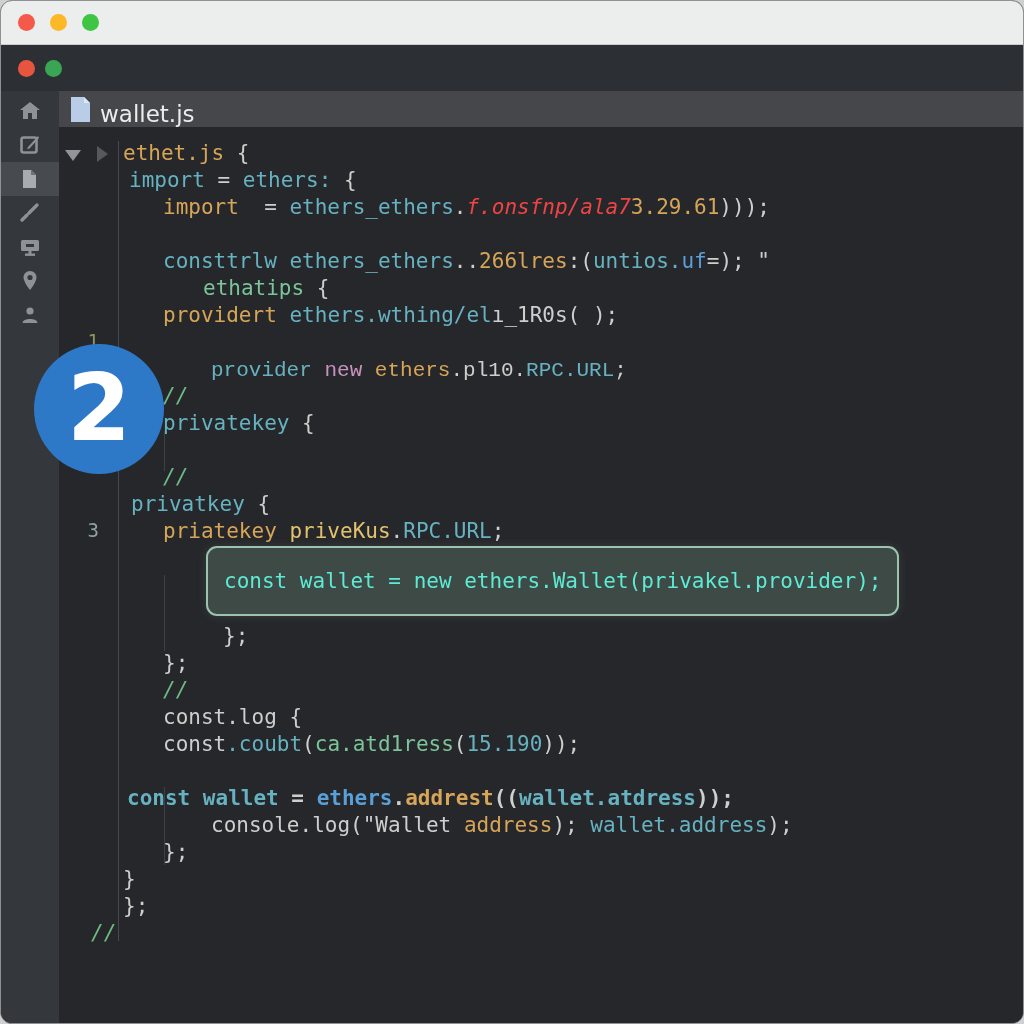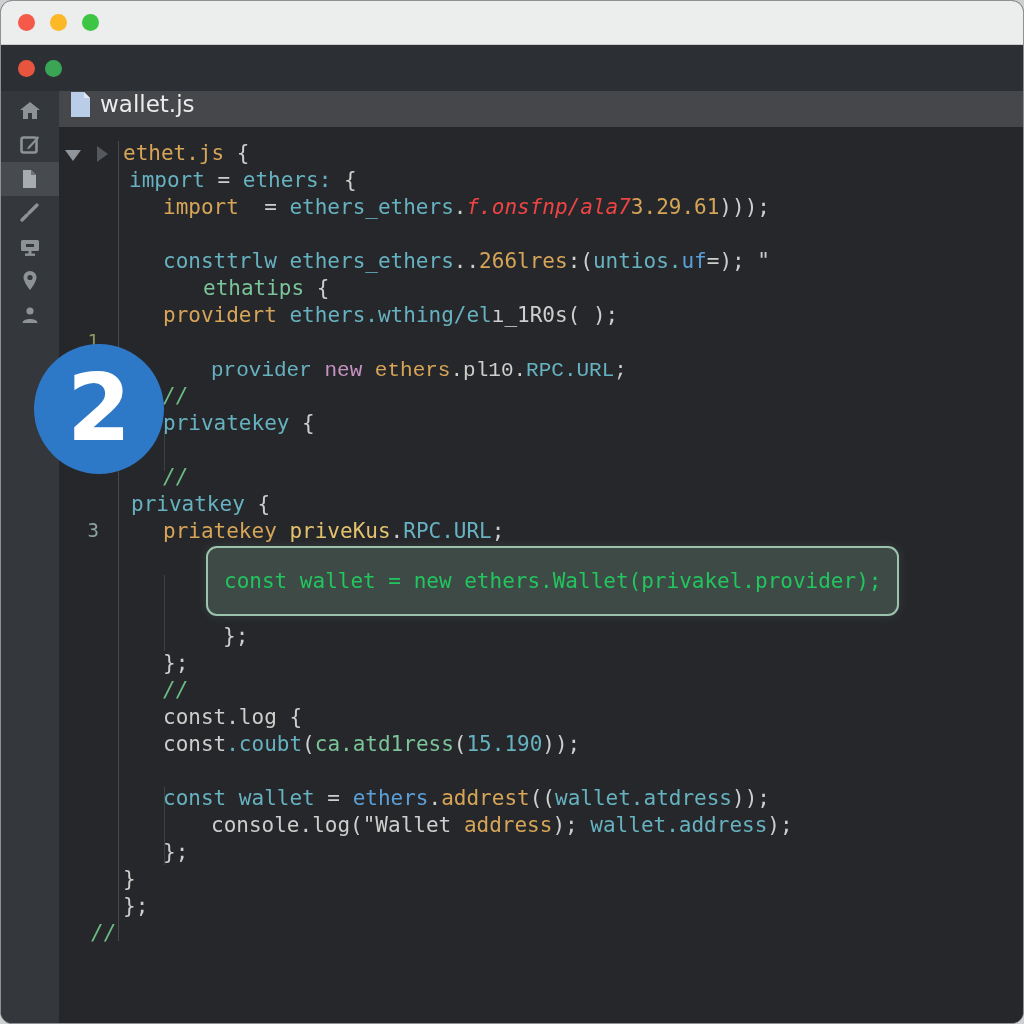--- a/index.html
+++ b/index.html
@@ -16,37 +16,37 @@
   .mdot{width:17px;height:17px;border-radius:50%;margin-right:10px;}
   .menuitems{display:flex;gap:36px;margin-left:50px;}
   .menuitem{color:#84878d;font-size:20px;letter-spacing:0.5px;}
   
   .mainrow{display:flex;height:932px;}
   .sidebar{width:58px;background:#34373b;flex:none;display:flex;flex-direction:column;padding-top:3px;}
   .sideicon{height:34px;display:flex;align-items:center;justify-content:center;}
   .sideicon.sel{background:#474a4f;}
   .sideicon svg{display:block;}
   .contentcol{flex:1;display:flex;flex-direction:column;min-width:0;}
-  .tabstrip{height:36px;background:#45474a;display:flex;align-items:flex-start;padding-left:11px;flex:none;}
+  .tabstrip{height:36px;background:#45474a;display:flex;align-items:flex-end;padding-left:11px;flex:none;}
   .tabname{color:#ececec;font-size:23px;margin-left:9px;}
   
   .editor{flex:1;background:#26272b;position:relative;padding-top:14px;
     font-family:"DejaVu Sans Mono",monospace;font-size:21px;}
   .gutterline{position:absolute;left:59px;top:14px;width:1px;height:800px;background:#46494e;}
   .iguide{position:absolute;left:105px;width:1px;background:#3d4045;}
   .crow{position:relative;height:27px;white-space:pre;}
   .codeline{display:inline-block;}
   .lnum{position:absolute;left:0;top:0;width:40px;text-align:right;font-size:19px;}
   .arrow-down{position:absolute;left:6px;top:9px;width:0;height:0;
     border-left:8px solid transparent;border-right:8px solid transparent;border-top:11px solid #8f959b;}
   .arrow-right{position:absolute;left:38px;top:5px;width:0;height:0;
     border-top:8px solid transparent;border-bottom:8px solid transparent;border-left:11px solid #55595e;}
   .codebox{display:inline-block;background:#3d4a45;border:2px solid #9cc3ae;border-radius:11px;
     padding:21px 16px;box-shadow:0 0 10px rgba(150,200,170,0.15);}
-  .boxtext{color:#22c55e;}
+  .boxtext{color:#5eead4;}
   
   .y{color:#d7a557;} .y2{color:#e2c26d;}
   .iy{color:#ef4444;font-style:italic;}
   .t{color:#66b2c0;}
   .g{color:#6dbd85;font-style:italic;}
   .g2{color:#7cc49a;}
   .m{color:#c792c0;}
   .b{color:#5b9fd8;}
   .w{color:#cccfcc;}
   
@@ -151,21 +151,21 @@
             <div class="crow" style="height: 27px;"><span class="codeline" style="margin-left: 104px;"><span class="g">//</span></span></div>
             <div class="crow" style="height: 27px;"><span class="codeline" style="margin-left: 72px;"><span class="t">privatkey</span><span class="w"> {</span></span></div>
             <div class="crow" style="height: 27px;"><span class="lnum" style="color: rgb(143, 165, 155);">3</span><span class="codeline" style="margin-left: 104px;"><span class="y">priatekey </span><span class="y2">priveKus</span><span class="w">.</span><span class="t">RPC.URL</span><span class="w">;</span></span></div>
             <div class="crow" style="height: 78px;"><span class="codebox" style="margin-left: 147px;"><span class="boxtext">const wallet = new ethers.Wallet(privakel.provider);</span></span></div>
             <div class="crow" style="height: 27px;"><span class="codeline" style="margin-left: 164px;"><span class="w">};</span></span></div>
             <div class="crow" style="height: 27px;"><span class="codeline" style="margin-left: 104px;"><span class="w">};</span></span></div>
             <div class="crow" style="height: 27px;"><span class="codeline" style="margin-left: 104px;"><span class="g">//</span></span></div>
             <div class="crow" style="height: 27px;"><span class="codeline" style="margin-left: 104px;"><span class="w">const.log</span><span class="w"> {</span></span></div>
             <div class="crow" style="height: 27px;"><span class="codeline" style="margin-left: 104px;"><span class="w">const</span><span class="t">.coubt</span><span class="w">(</span><span class="g2">ca.atd1ress</span><span class="w">(</span><span class="t">15.190</span><span class="w">));</span></span></div>
             <div class="crow" style="height: 27px;"><span class="codeline" style="margin-left: 104px;"></span></div>
-            <div class="crow" style="height: 27px;"><span class="codeline" style="margin-left: 104px;"><span class="t">const wallet</span><span class="w"> = </span><span class="b">ethers</span><span class="w">.</span><span class="y">addrest</span><span class="w">((</span><span class="t">wallet.atdress</span><span class="w">));</span></span></div>
+            <div class="crow" style="height: 27px;"><span class="codeline" style="margin-left: 68px; font-weight: bold;"><span class="t">const wallet</span><span class="w"> = </span><span class="b">ethers</span><span class="w">.</span><span class="y">addrest</span><span class="w">((</span><span class="t">wallet.atdress</span><span class="w">));</span></span></div>
             <div class="crow" style="height: 27px;"><span class="codeline" style="margin-left: 152px;"><span class="w">console.log(</span><span class="w">"Wallet </span><span class="y">address</span><span class="w">); </span><span class="t">wallet.address</span><span class="w">);</span></span></div>
             <div class="crow" style="height: 27px;"><span class="codeline" style="margin-left: 104px;"><span class="w">};</span></span></div>
             <div class="crow" style="height: 27px;"><span class="codeline" style="margin-left: 64px;"><span class="w">}</span></span></div>
             <div class="crow" style="height: 27px;"><span class="codeline" style="margin-left: 64px;"><span class="w">};</span></span></div>
             <div class="crow" style="height: 27px;"><span class="codeline" style="margin-left: 32px;"><span class="g">//</span></span></div>
           </div>
       </div>
     </div>
   </div>
 

